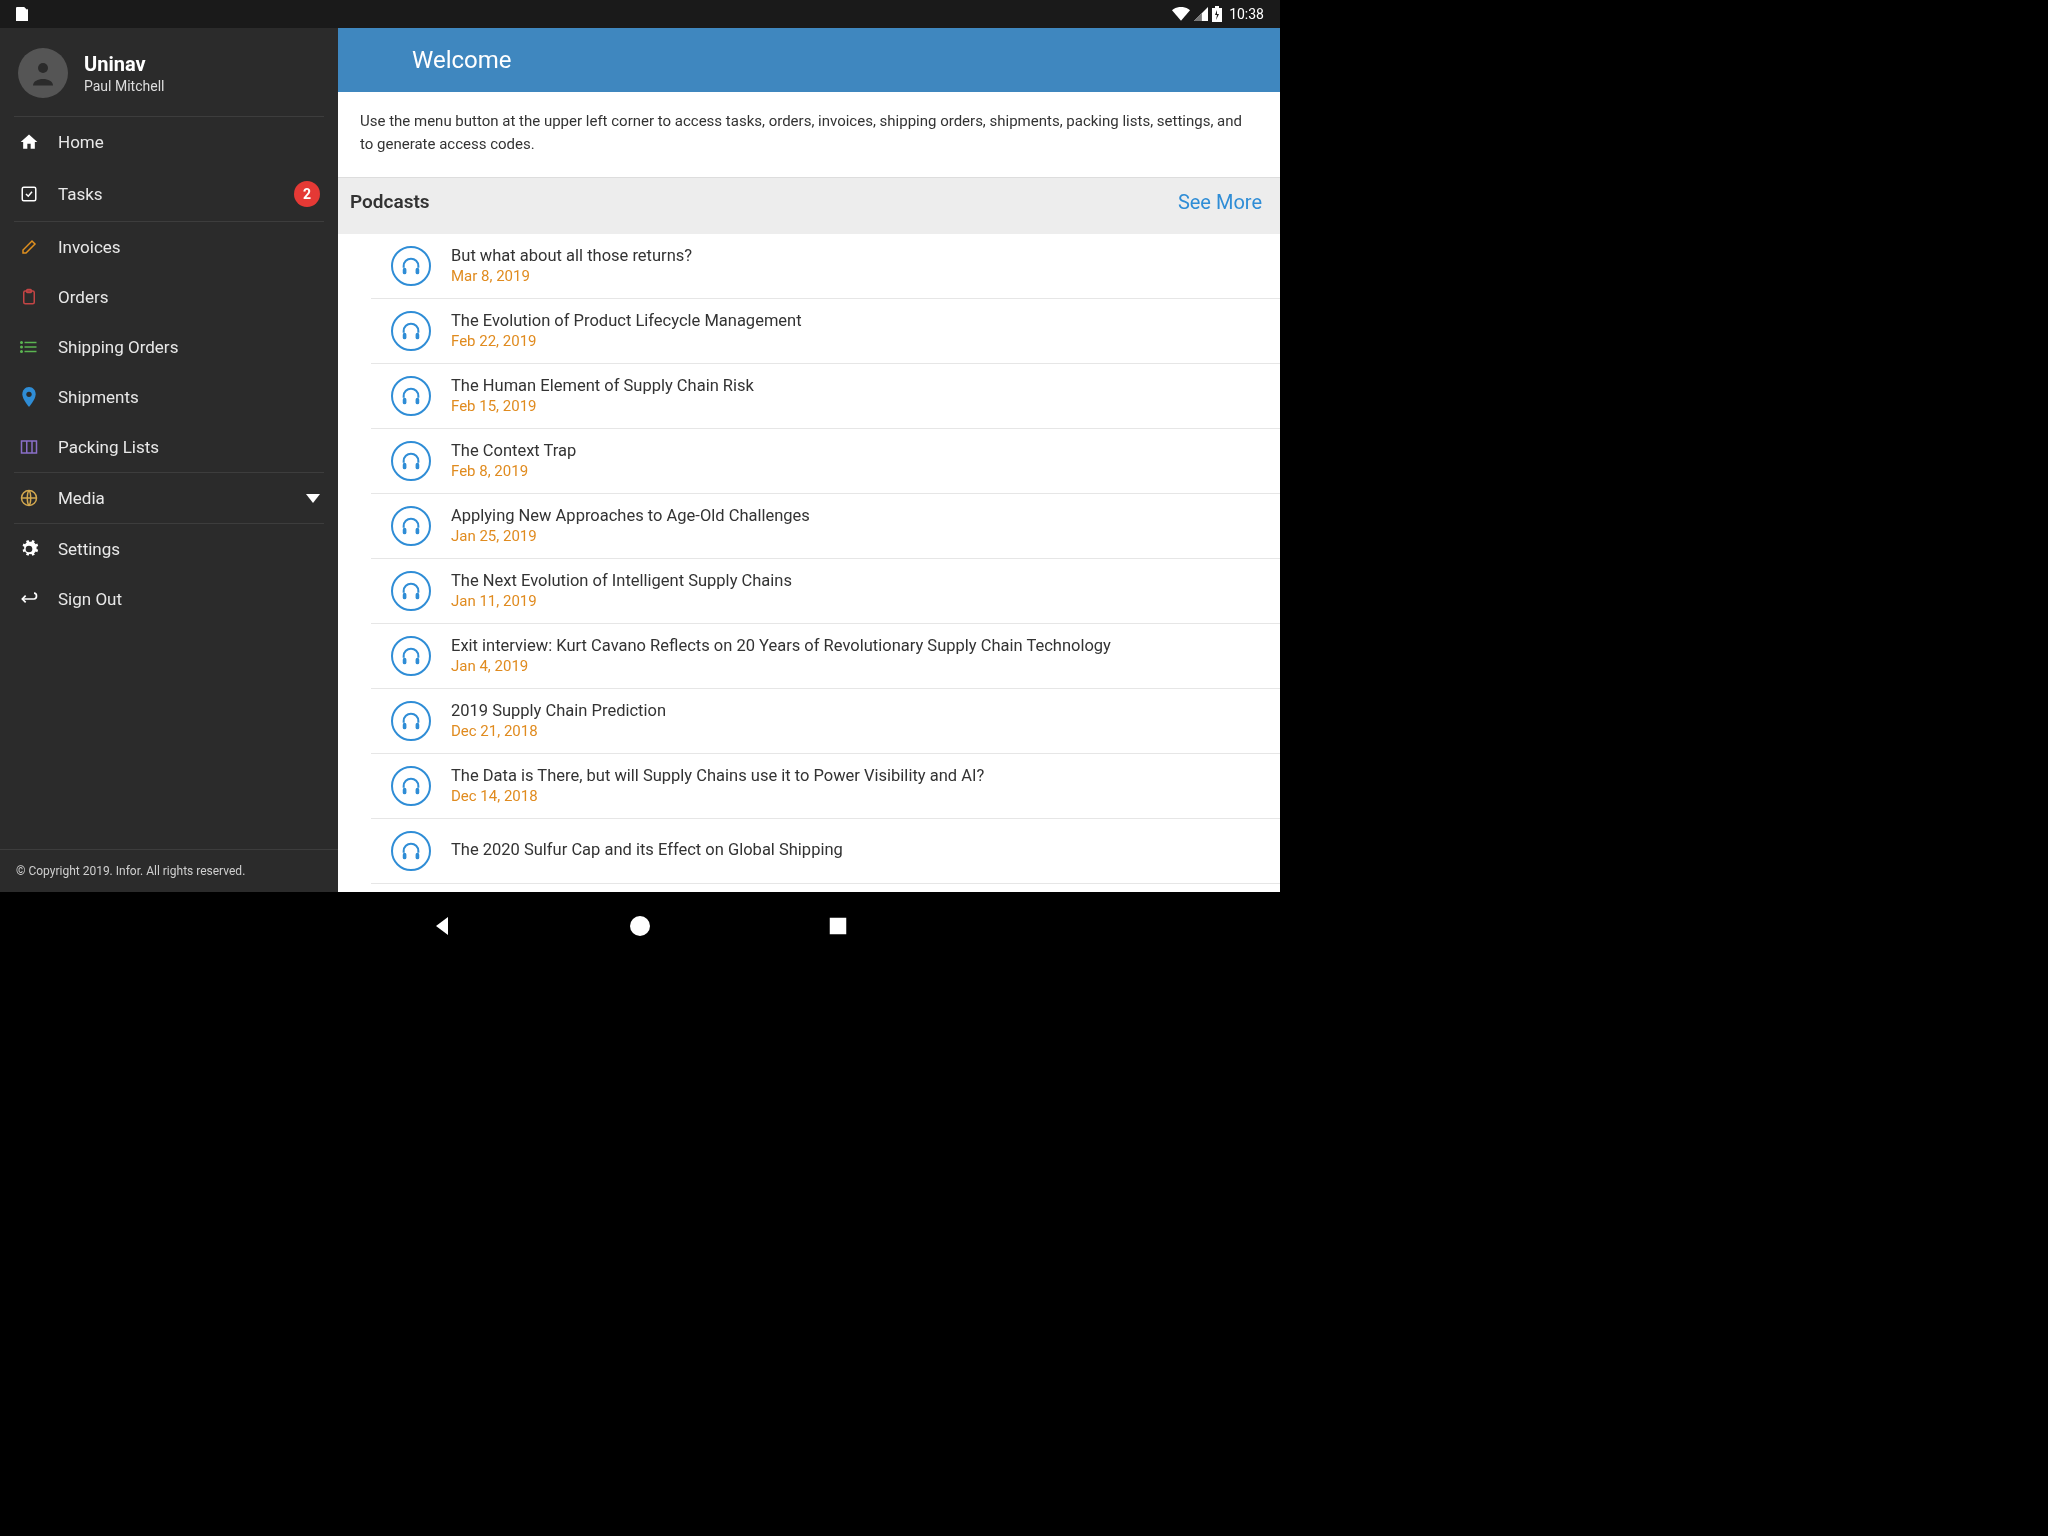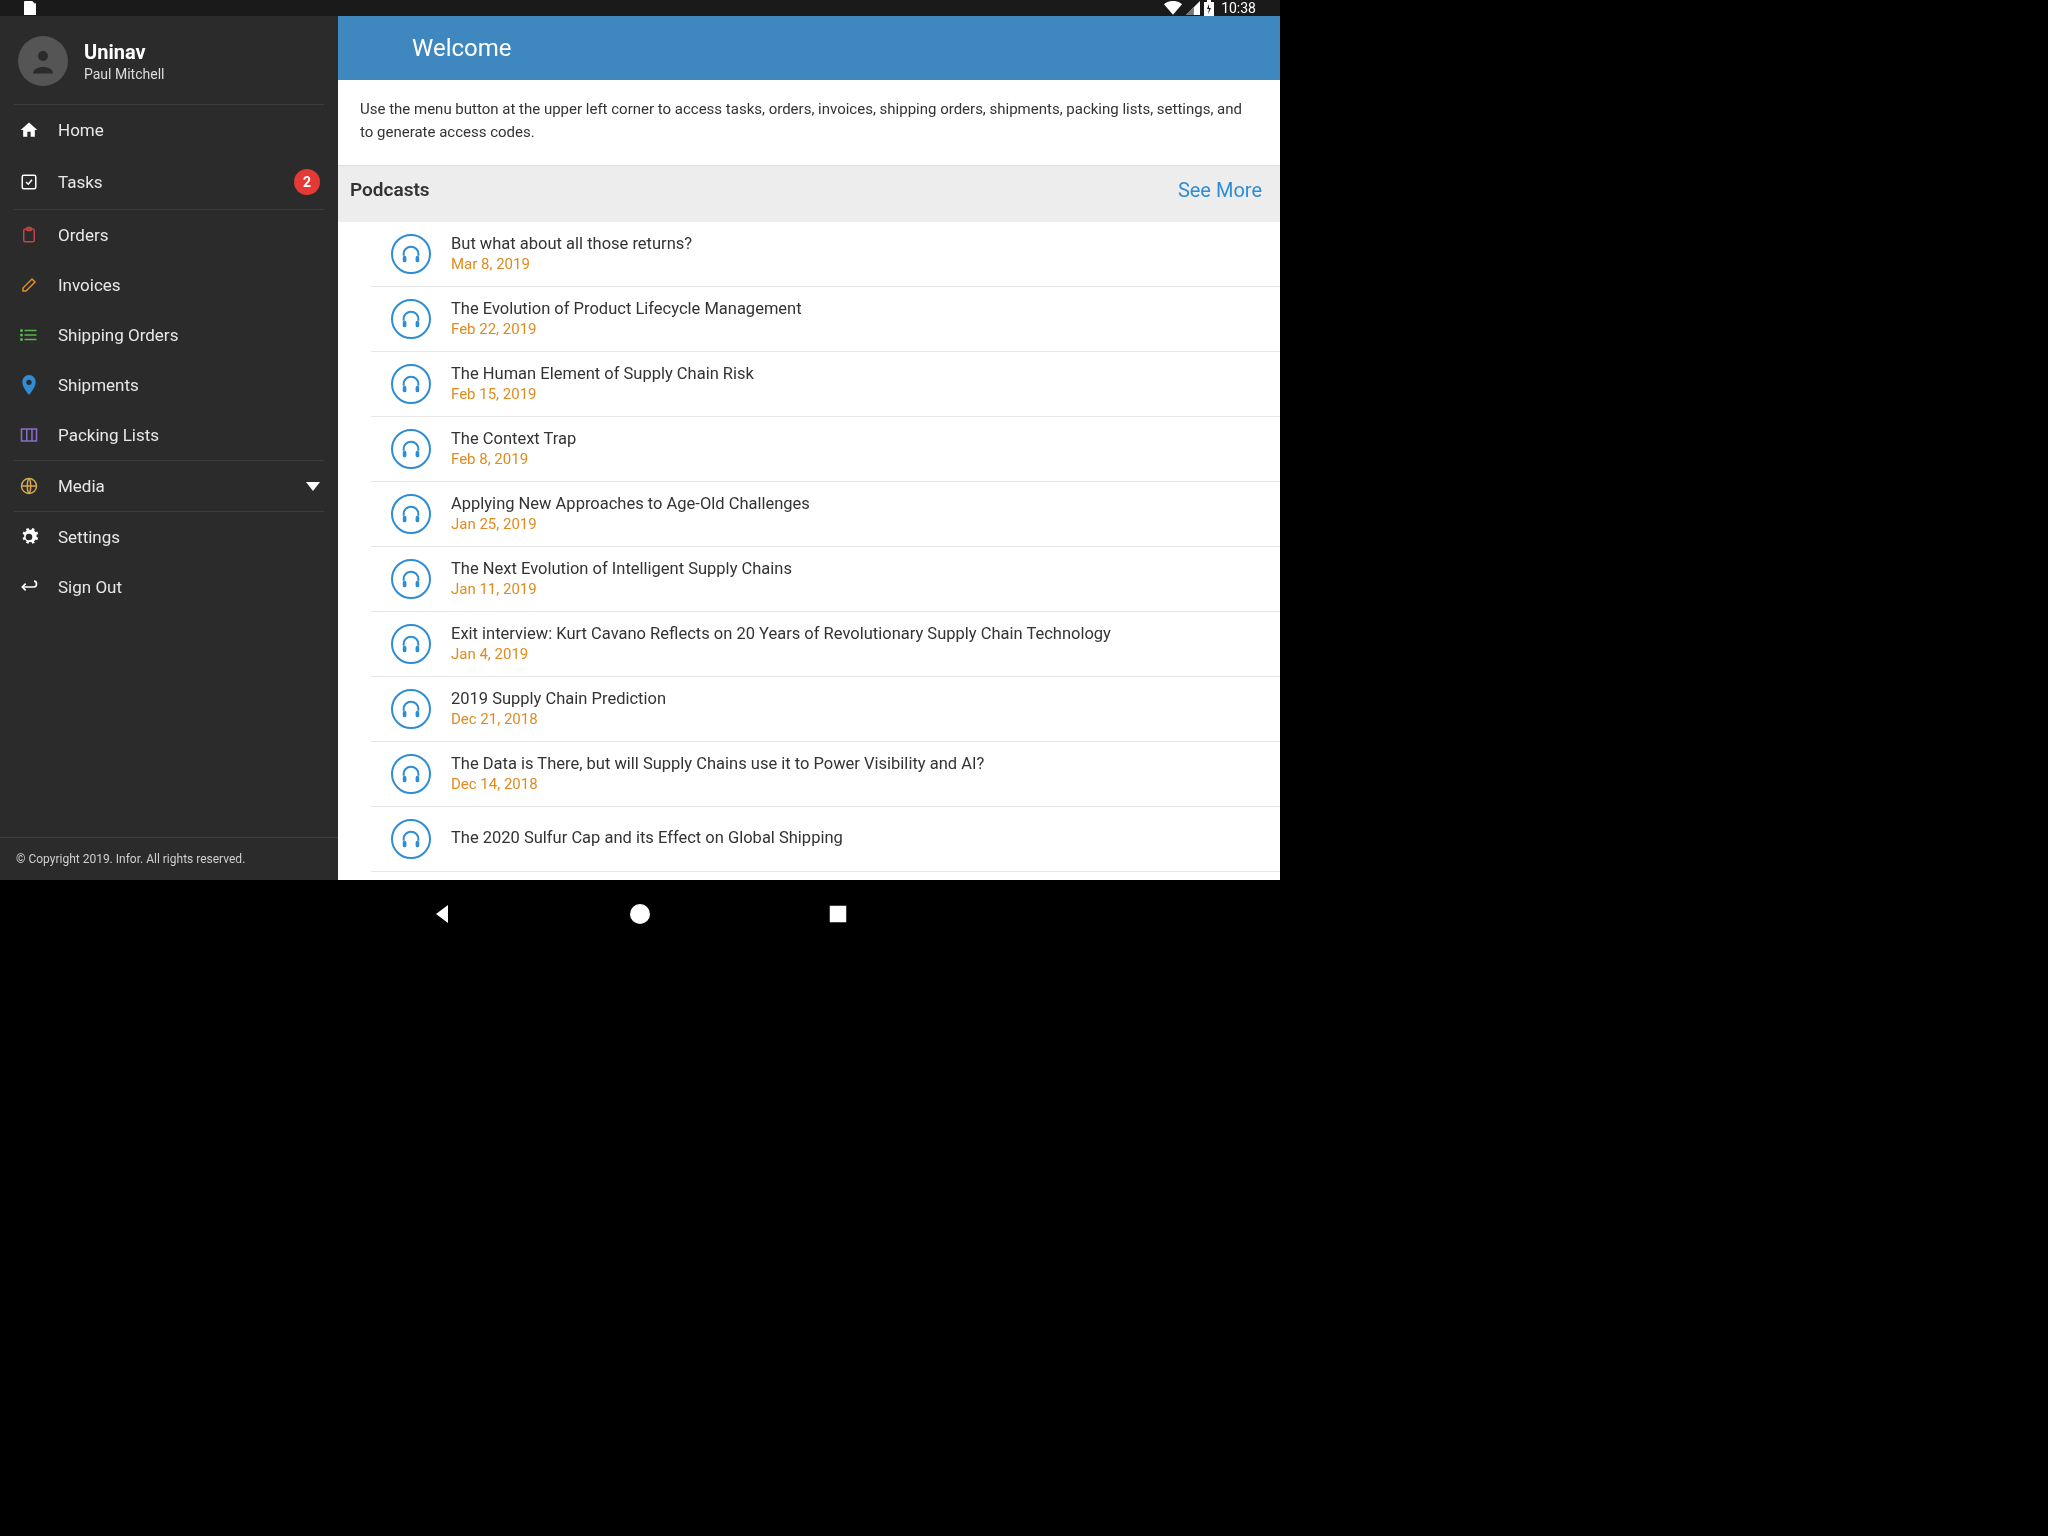--- a/index.html
+++ b/index.html
@@ -4,26 +4,26 @@
 <style>
 * { margin: 0; padding: 0; box-sizing: border-box; }
 body {
   width: 1280px;
   height: 960px;
   font-family: -apple-system, BlinkMacSystemFont, "Segoe UI", Roboto, sans-serif;
   overflow: hidden;
   background: #000;
 }
 .status-bar {
-  height: 16px;
+  height: 28px;
   background: #1a1a1a;
   display: flex;
   align-items: center;
   justify-content: space-between;
-  padding: 0 24px;
+  padding: 0 16px;
   color: #fff;
   font-size: 13px;
 }
 .status-left { display: flex; align-items: center; gap: 6px; }
 .status-right { display: flex; align-items: center; gap: 4px; }
 .sd-icon { width: 12px; height: 14px; background: #fff; border-radius: 1px 1px 0 0; position: relative; }
 .sd-icon::after { content:""; position:absolute; top:-2px; right:-1px; width:4px; height:4px; background:#1a1a1a; transform: rotate(45deg);}
 .app-row {
   display: flex;
   height: 864px;
@@ -179,34 +179,34 @@
             <path d="M8 12l3 3 5-6"></path>
           </svg>
         </span>
       <span class="nav-label">Tasks</span>
       <span class="badge">2</span>
     </div>
     <div class="side-sep"></div>
 
     <div class="nav-item">
       <span class="nav-icon">
+          <svg width="18" height="18" viewBox="0 0 24 24" fill="none" stroke="#e0901f" stroke-width="2">
+            <path d="M4 20h4L20 8l-4-4L4 16z"></path>
+          </svg>
+        </span>
+      <span class="nav-label">Invoices</span>
+    </div>
+    <div class="nav-item">
+      <span class="nav-icon">
           <svg width="18" height="20" viewBox="0 0 24 24" fill="none" stroke="#c44545" stroke-width="2">
             <rect x="5" y="4" width="14" height="17" rx="2"></rect>
             <rect x="9" y="2" width="6" height="4" rx="1"></rect>
           </svg>
         </span>
       <span class="nav-label">Orders</span>
-    </div>
-    <div class="nav-item">
-      <span class="nav-icon">
-          <svg width="18" height="18" viewBox="0 0 24 24" fill="none" stroke="#e0901f" stroke-width="2">
-            <path d="M4 20h4L20 8l-4-4L4 16z"></path>
-          </svg>
-        </span>
-      <span class="nav-label">Invoices</span>
     </div>
     <div class="nav-item">
       <span class="nav-icon">
           <svg width="18" height="14" viewBox="0 0 24 18" stroke="#5bb551" stroke-width="2">
             <line x1="6" y1="3" x2="22" y2="3"></line>
             <line x1="6" y1="9" x2="22" y2="9"></line>
             <line x1="6" y1="15" x2="22" y2="15"></line>
             <circle cx="2" cy="3" r="1" fill="#5bb551"></circle>
             <circle cx="2" cy="9" r="1" fill="#5bb551"></circle>
             <circle cx="2" cy="15" r="1" fill="#5bb551"></circle>

